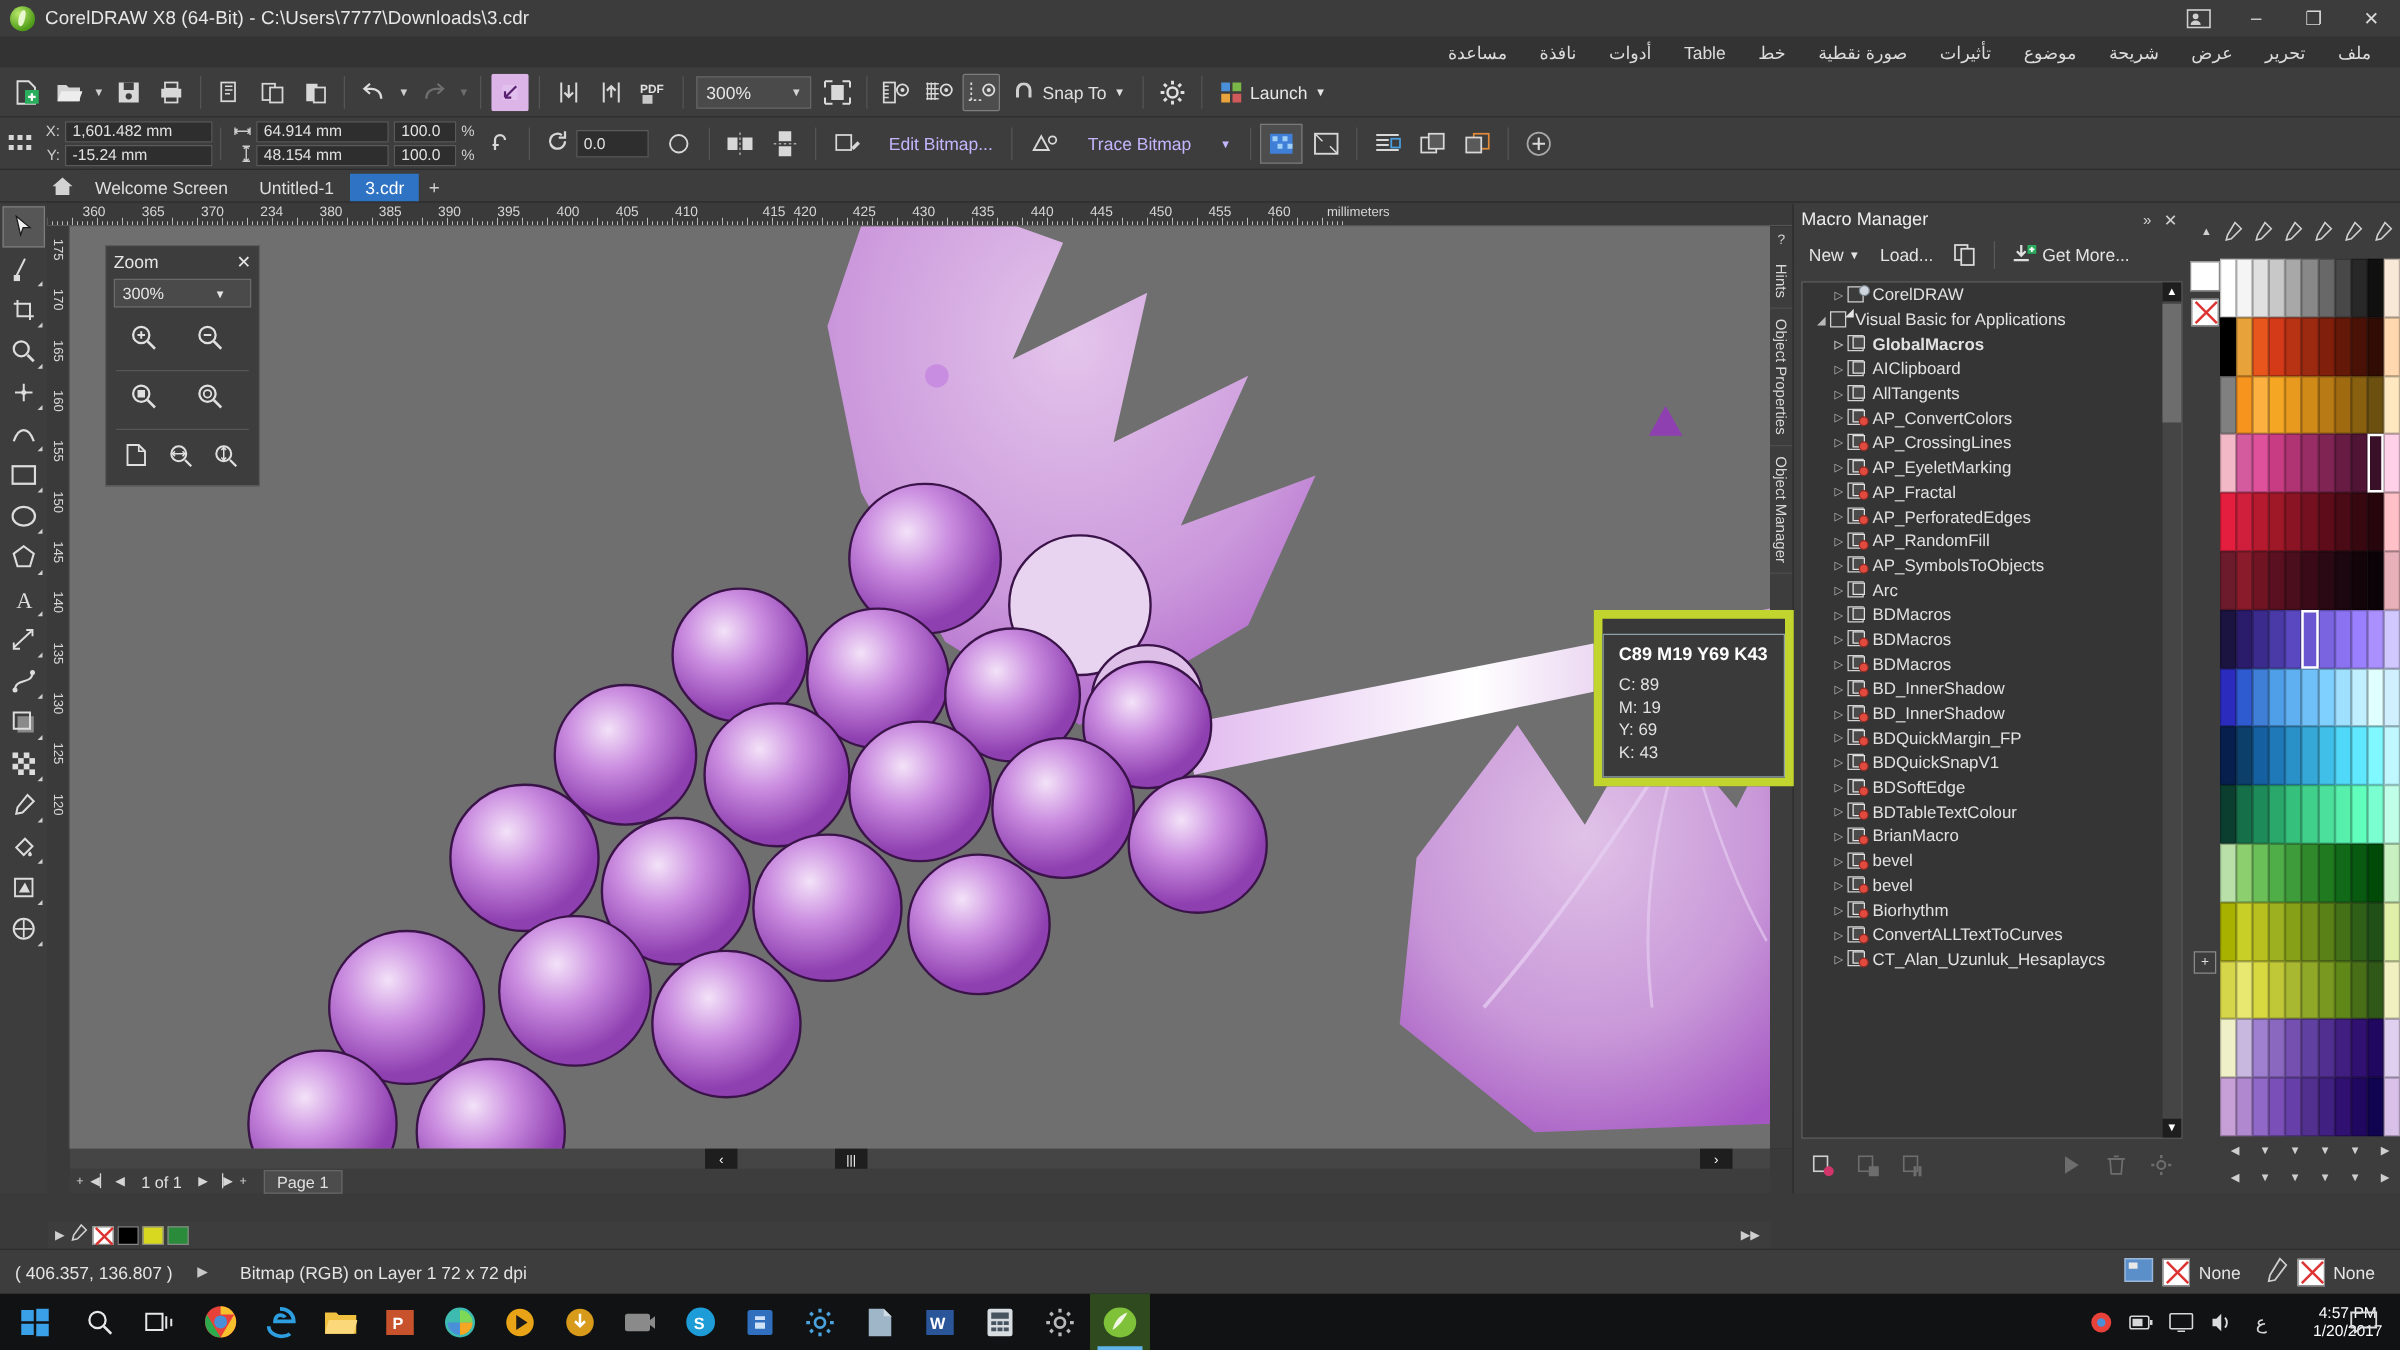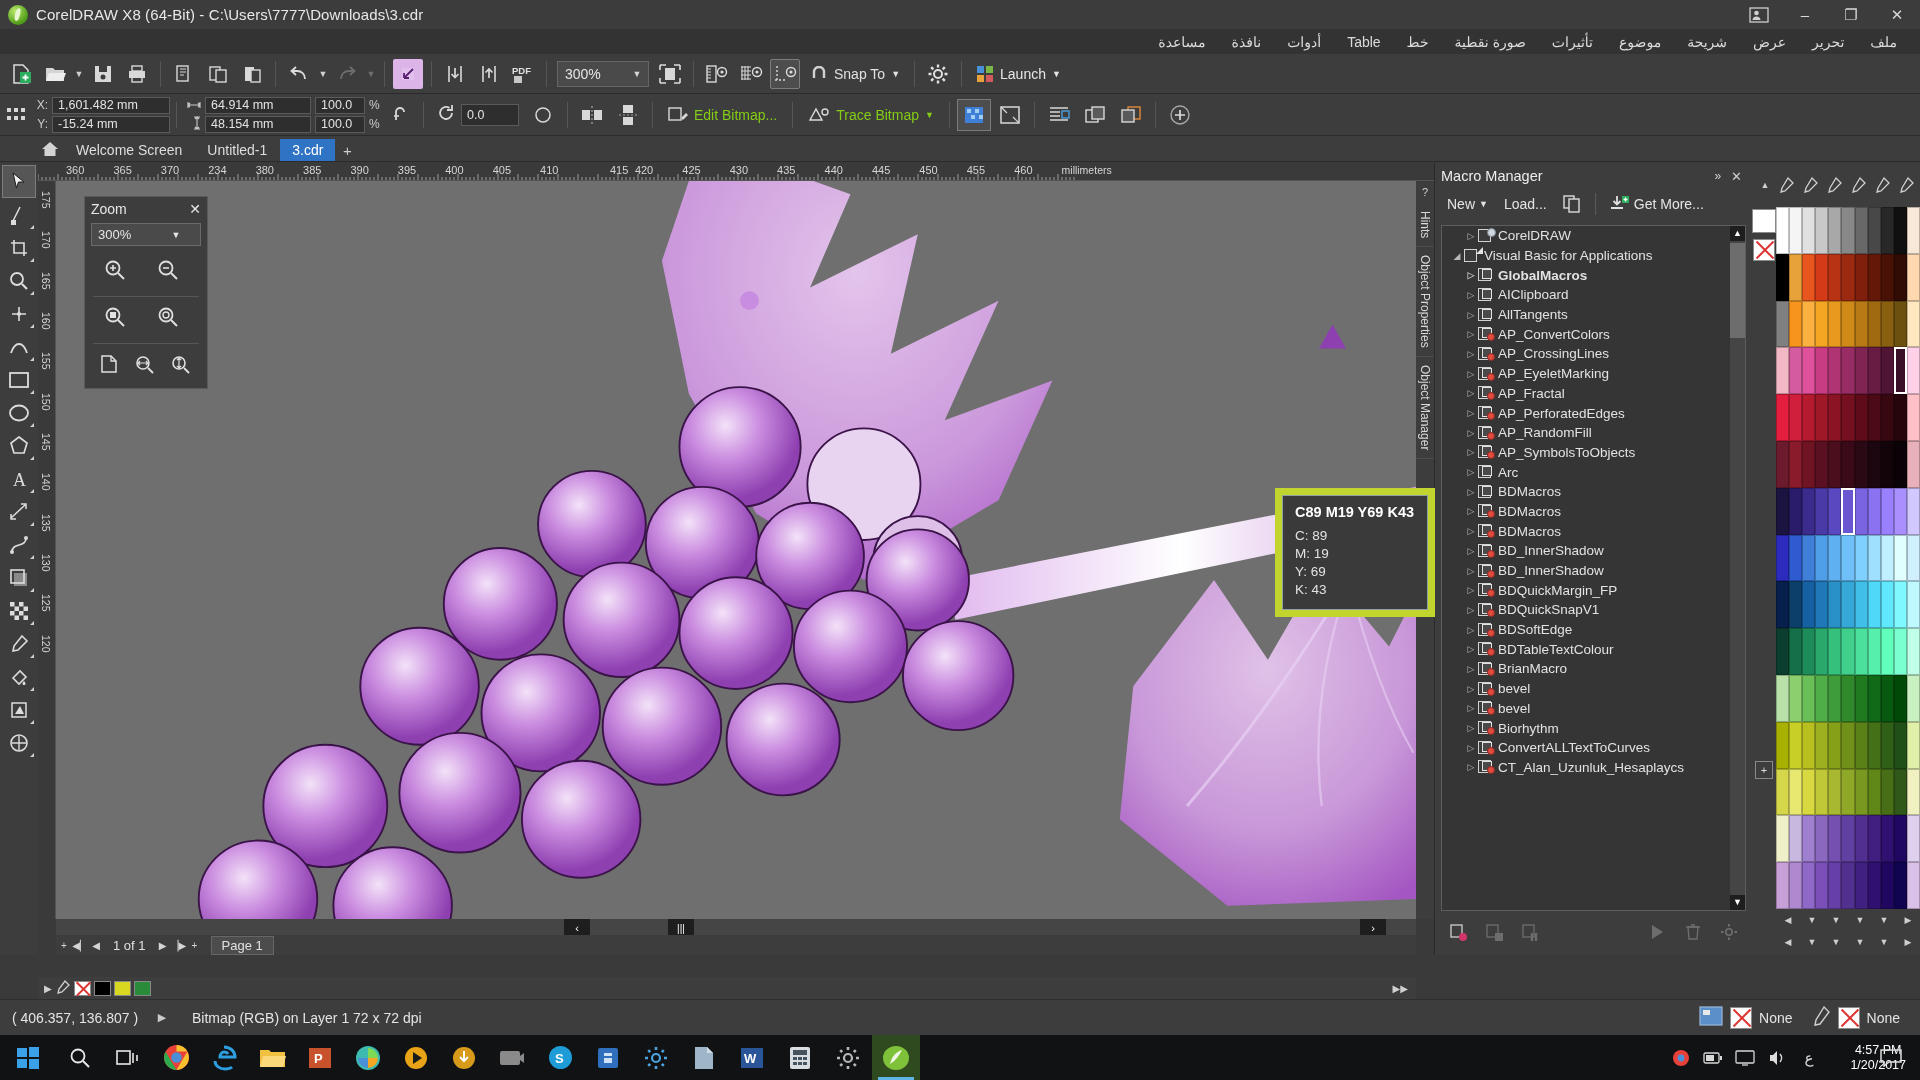--- a/index.html
+++ b/index.html
@@ -58,22 +58,22 @@
   .fld { background:#2e2e2e; border:1px solid #5a5a5a; height:17px; font-size:12.5px;
     color:#e2e2e2; padding:0 5px; display:flex; align-items:center; }
   .fld.w128 { width:118px; }
   .fld.w112 { width:106px; }
   .fld.w52 { width:50px; }
   .pct { font-size:12px; color:#cdcdcd; width:12px;}
   .anchor-ico { width:26px; height:26px; display:flex; align-items:center; justify-content:center;}
   .rot-fld { display:flex; align-items:center; gap:5px; margin:0 6px;}
   .prop-btn { width:34px; height:32px; display:flex; align-items:center; justify-content:center;
     margin:0 1px; border:1px solid transparent; }
-  .prop-text-btn { display:flex; align-items:center; gap:6px; height:30px; padding:0 9px;
-    font-size:14px; color:#84cc16;justify-content:center; }
+  .prop-text-btn { display:flex; align-items:center; gap:23px; height:30px; padding:0 9px;
+    font-size:14px; color:#c4b5fd;justify-content:center; }
 
   
   .tabbar { height:26px; background:#3d3d3d; display:flex; align-items:flex-end; padding-left:36px;
      border-bottom:1px solid #2b2b2b; }
   .home-ico { width:28px; height:24px; display:flex; align-items:center; justify-content:center; }
   .tab { height:22px; padding:0 12px; display:flex; align-items:center; font-size:14px;
      color:#dedede; background:#3d3d3d; margin-right:1px;}
   .tab.active { background:#2f73c4; color:#ffffff; }
   .tab-plus { width:22px; height:22px; display:flex; align-items:center; justify-content:center;
      color:#cfcfcf; font-size:15px;}
@@ -156,21 +156,21 @@
   .mrow.bold { font-weight:bold; }
   .mscroll { position:absolute; right:7px; top:63px; bottom:45px; width:15px; background:#454545;}
   .dk-footer { position:absolute; left:6px; right:6px; bottom:6px; height:34px; display:flex;
     align-items:center; gap:2px; }
   .df-btn { width:34px; height:30px; display:flex; align-items:center; justify-content:center;
     color:#cfcfcf; }
   .df-btn.dis { color:#6d6d6d; }
 
   
   .ctip { position:absolute; z-index:60; border:7px solid #c2d52e; background:#393939; }
-  .ctip-inner { border:1px solid #8fa0a8; padding:8px 12px 10px; background:#3a3a3a; }
+  .ctip-inner { border:1px solid #8fa0a8; padding:8px 12px 10px; background:#3a3a3a;margin-top:12px; }
   .ctip-title { font-weight:bold; font-size:14.5px; color:#ffffff; margin-bottom:7px; }
   .ctip-line { font-size:13.5px; color:#e2e2e2; line-height:18px; }
 
   
   .palette { position:absolute; right:0; top:0; bottom:0; width:168px; background:#3d3d3d; }
   .pal-top { height:44px; display:flex; align-items:center; padding-left:4px; gap:0; }
   .pal-arrow { width:18px; height:22px; display:flex; align-items:center; justify-content:center;
     font-size:9px; color:#d0d0d0; }
   .pal-eyedrop { width:24px;height:24px;display:flex;align-items:center;justify-content:center;}
   .swatch-area { position:absolute; left:24px; right:0; top:44px; bottom:46px; display:flex; }

